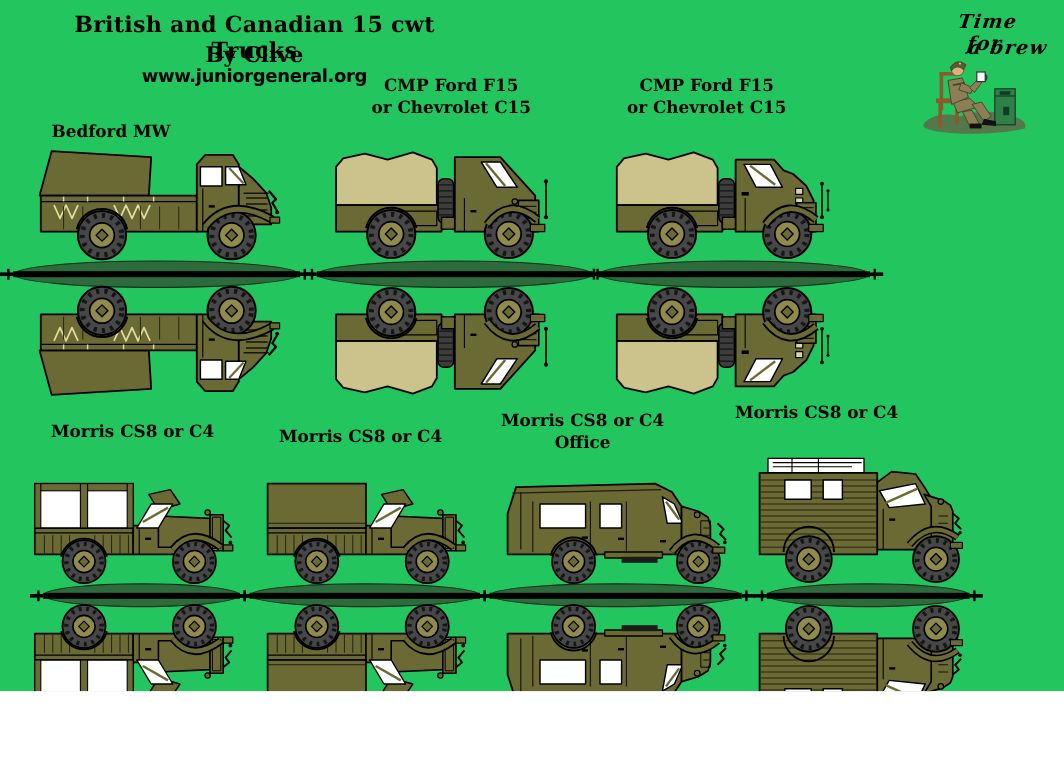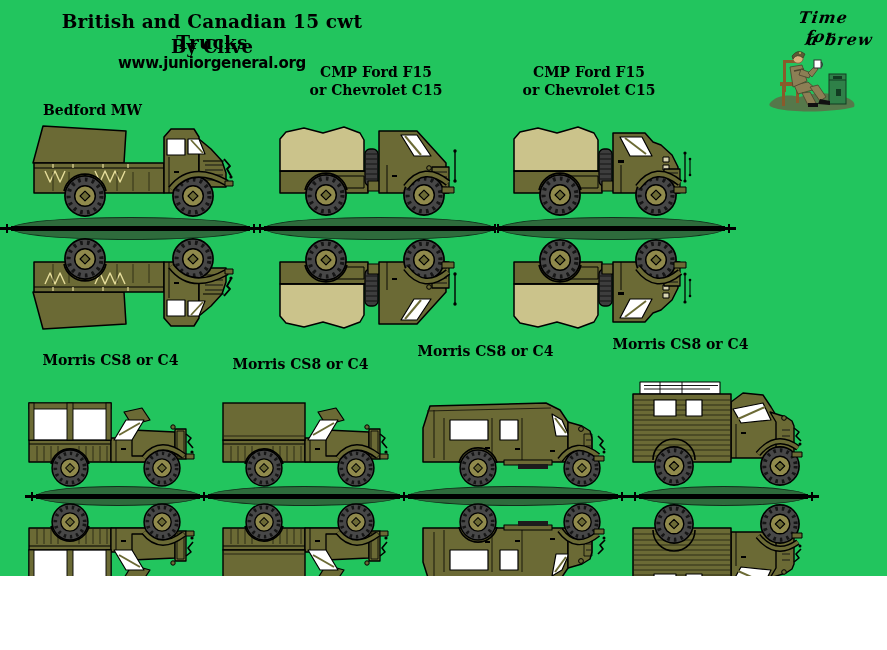--- a/index.html
+++ b/index.html
@@ -303,20 +303,21 @@
     </svg>
 
   <div class="lbl" style="left:38px;top:351px;width:145px;">
     <div>Morris CS8 or C4</div>
   </div>
   <div class="lbl" style="left:228px;top:355px;width:145px;">
     <div>Morris CS8 or C4</div>
   </div>
   <div class="lbl" style="left:413px;top:342px;width:145px;">
     <div>Morris CS8 or C4</div>
+    <div>Office</div>
   </div>
   <div class="lbl" style="left:608px;top:335px;width:145px;">
     <div>Morris CS8 or C4</div>
   </div>
 
   <svg class="truck" style="left:28px;top:398px;" width="172" height="88" viewBox="0 0 172 88">
       <use href="#t-morris-open"></use>
     </svg>
   <div class="base" style="left:36px;top:486px;width:162px;height:18px;">
     <div class="stripe"></div>

